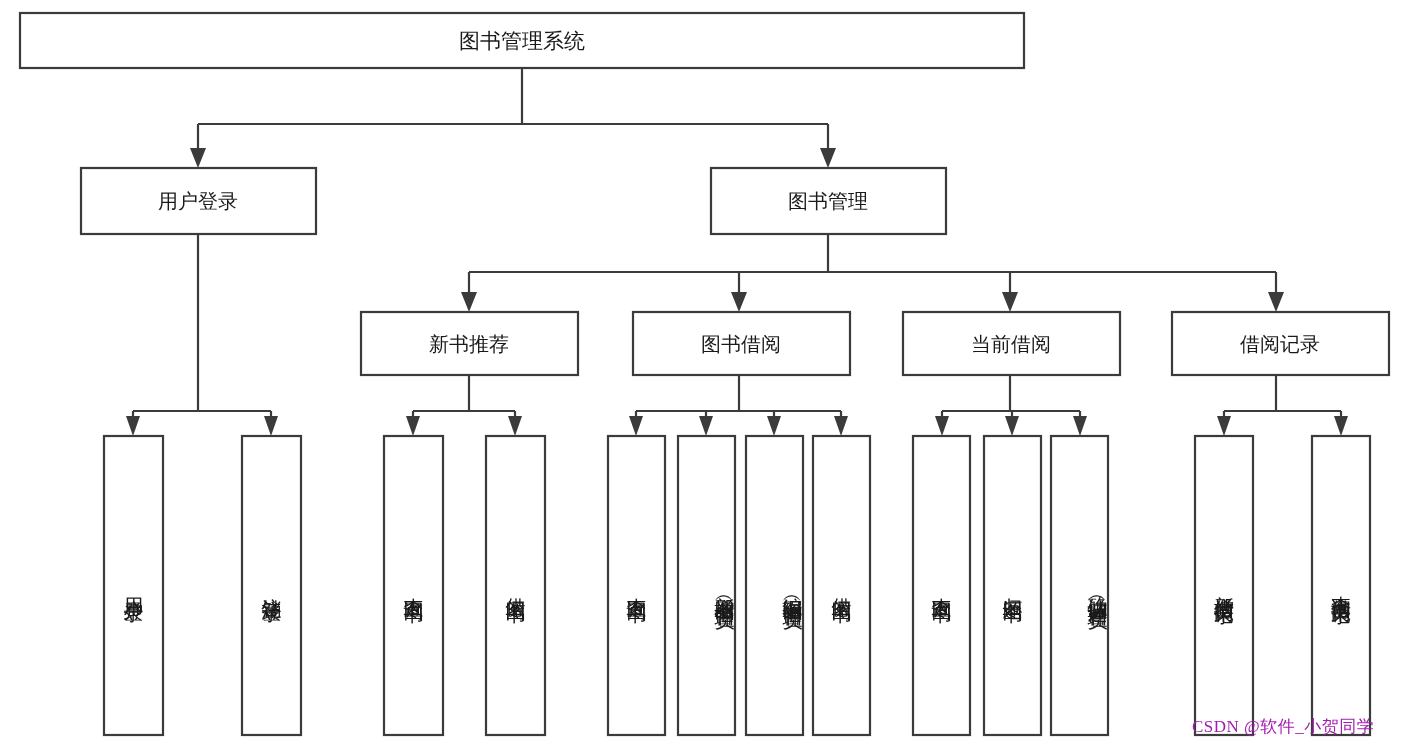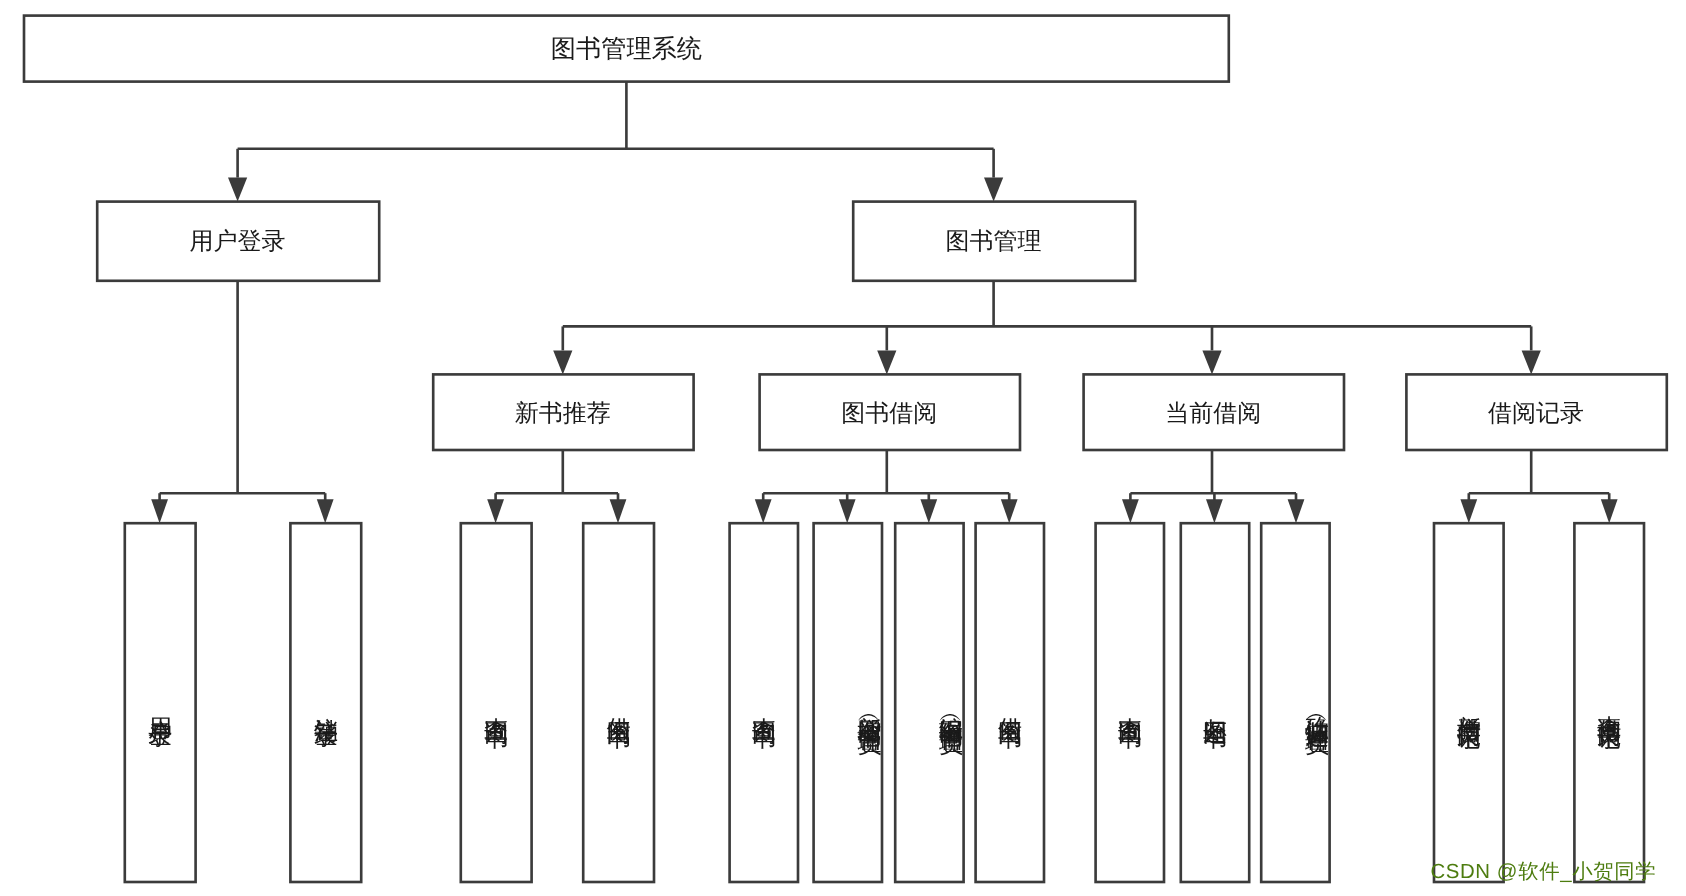--- a/index.html
+++ b/index.html
@@ -66,23 +66,23 @@
     align-items: flex-start;
     justify-content: center;
     white-space: nowrap;
     pointer-events: none;
   }
   .leaf-label.centerv {
     align-items: center;
   }
   .watermark {
     position: absolute;
-    font-family: Liberation Sans, sans-serif;
+    font-family: Liberation Serif, serif;
     font-size: 17px;
-    color: #4d7c0f;
+    color: #a21caf;
     white-space: nowrap;
     letter-spacing: 0.5px;
   }
 </style>
 </head>
 <body>
 
 <div id="diagram-root">
 
   <svg id="diagram-svg" viewBox="0 0 1405 747">

